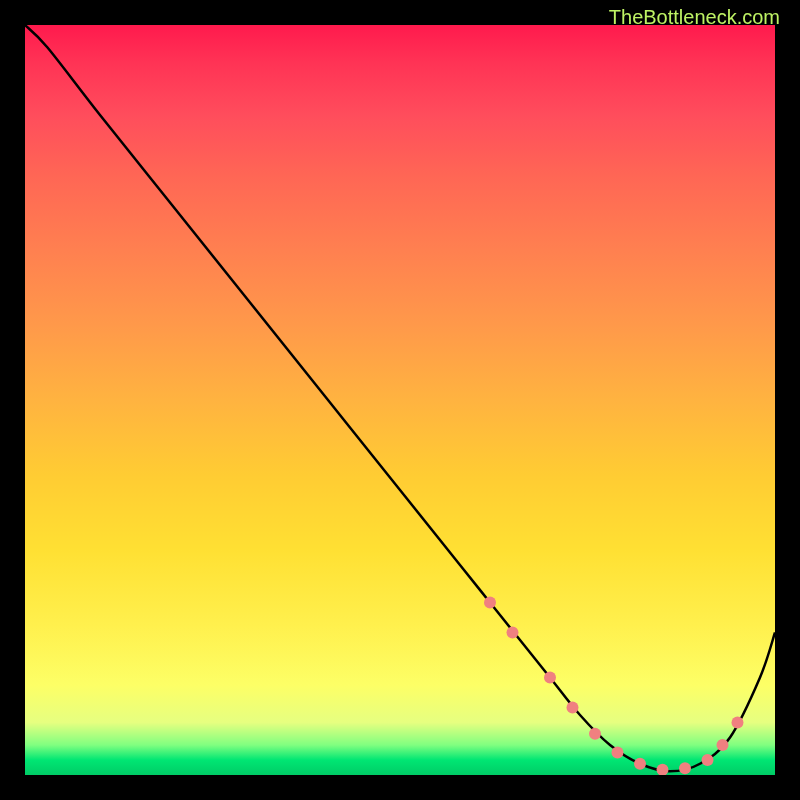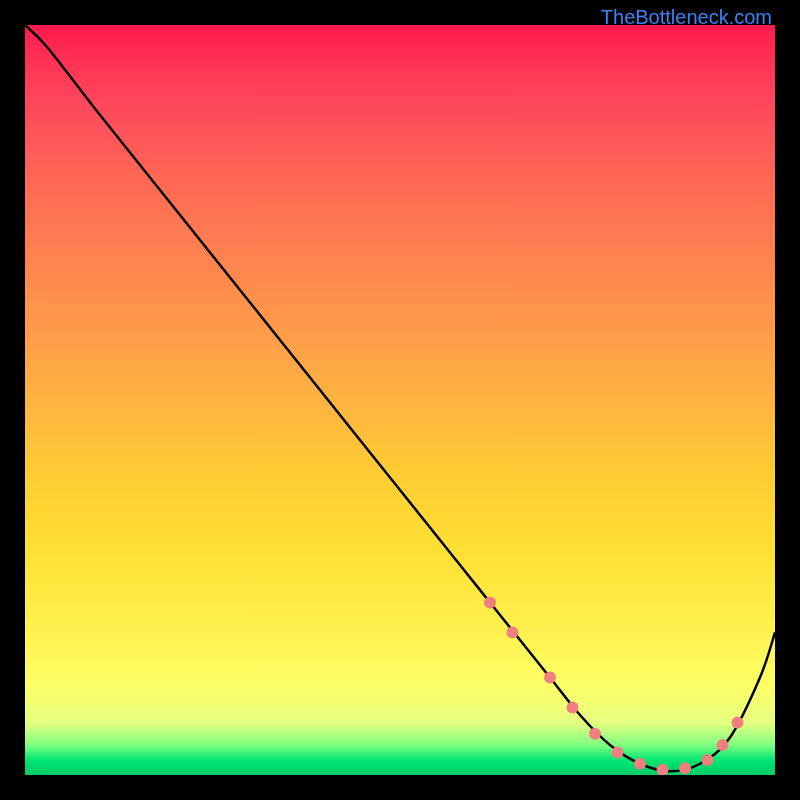--- a/index.html
+++ b/index.html
@@ -44,22 +44,22 @@
     position: absolute;
     left: 25px;
     top: 25px;
     width: 750px;
     height: 750px;
     pointer-events: none;
   }
   .attribution {
     position: absolute;
     top: 6px;
-    right: 28px;
-    color: #3b82f6;
+    right: 20px;
+    color: #bef264;
     font-size: 20px;
     font-weight: normal;
   }
 </style>
 </head>
 <body>
 
 <div class="chart-container">
   <div class="plot-area"></div>
   <svg class="curve-svg" viewBox="0 0 750 750">

